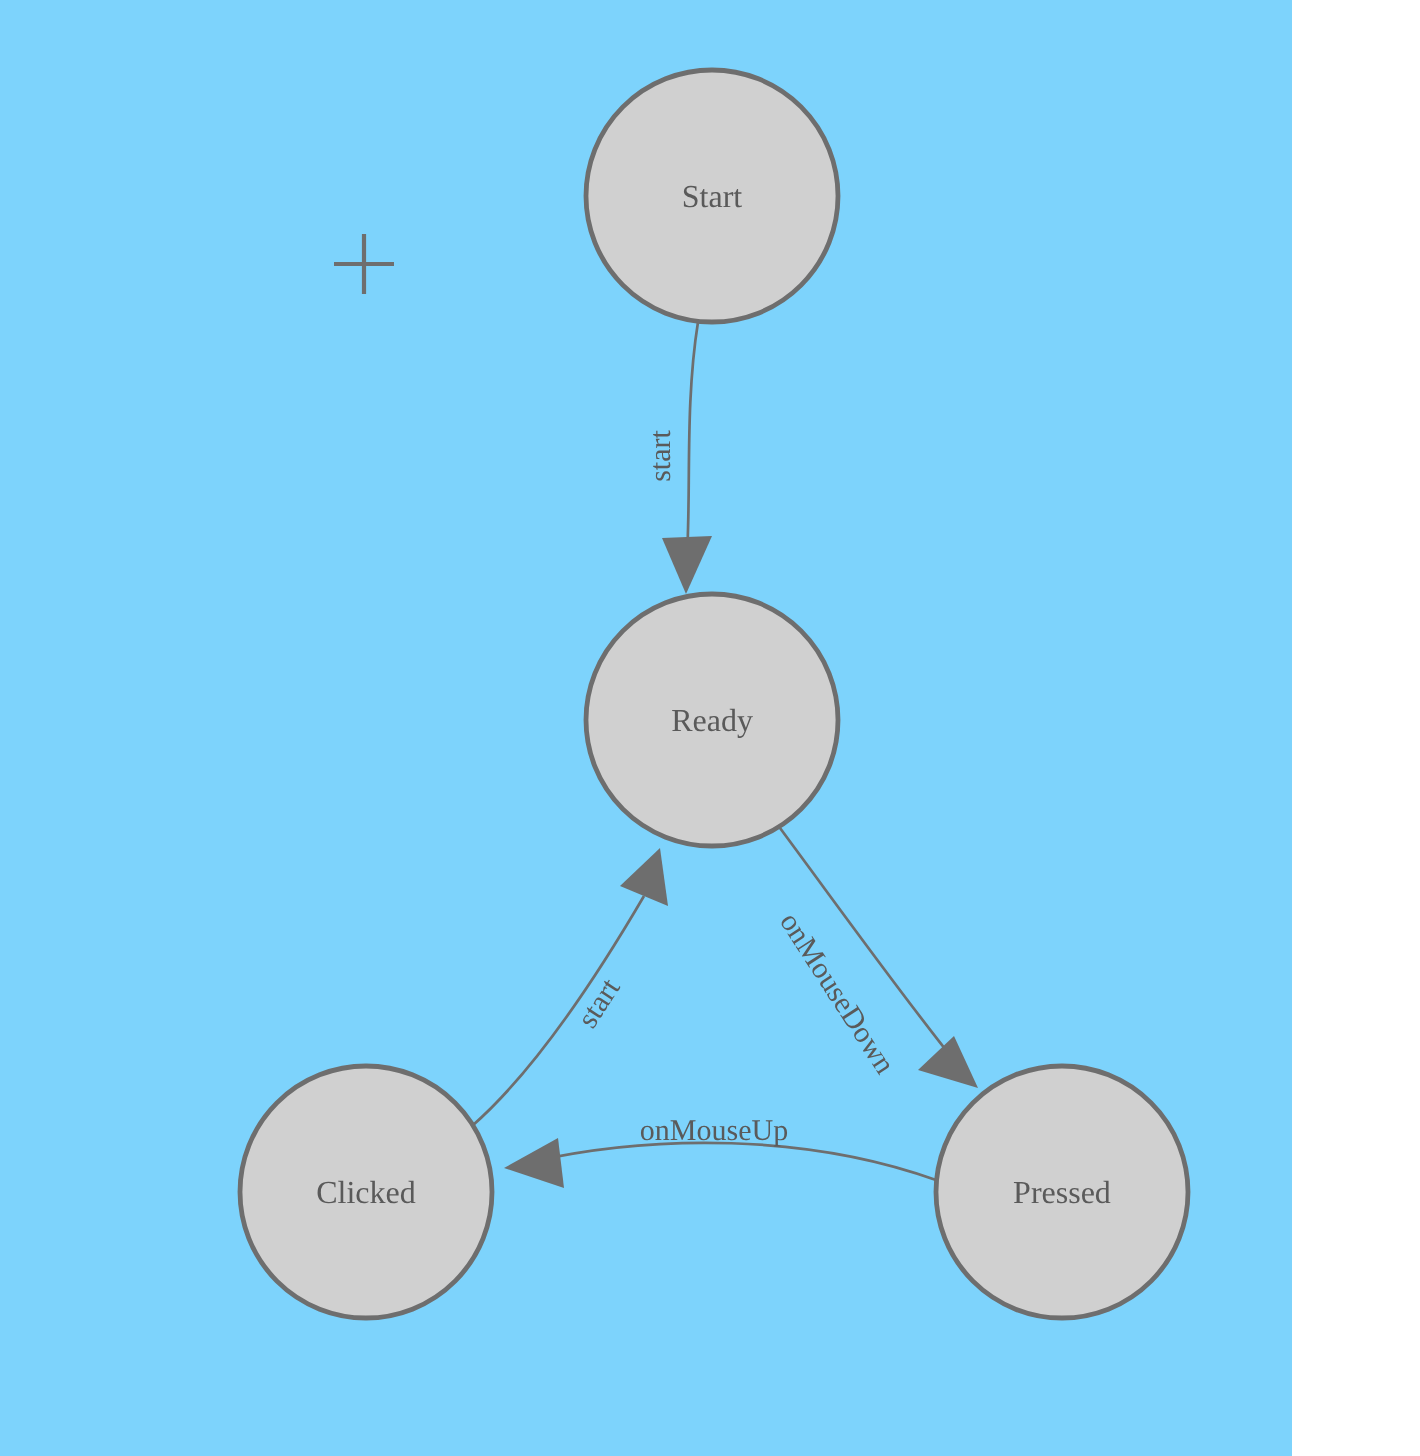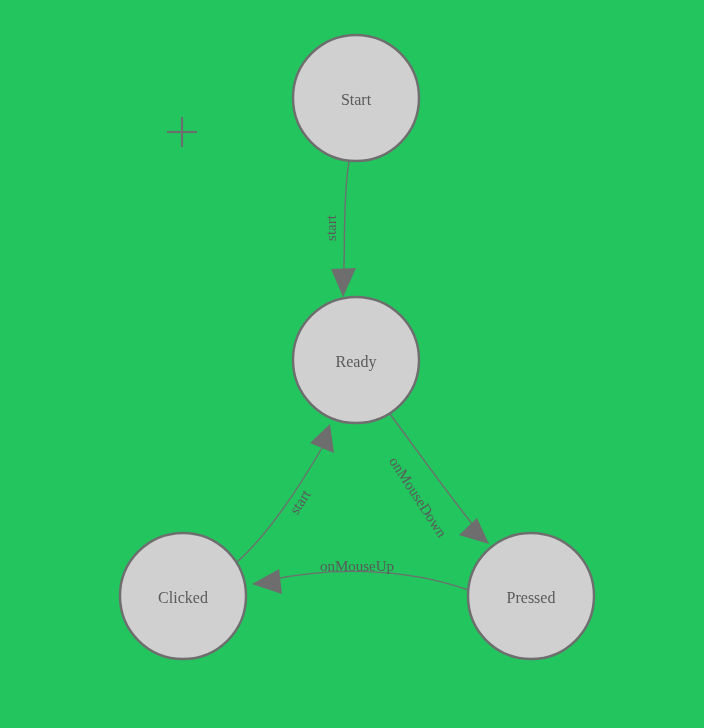--- a/index.html
+++ b/index.html
@@ -6,23 +6,23 @@
   html, body {
     margin: 0;
     padding: 0;
     background: #ffffff;
   }
   body {
     font-family: "Liberation Serif", "DejaVu Serif", serif;
   }
   #canvas {
     position: relative;
-    width: 704px;
+    width: 646px;
     height: 728px;
-    background: #22c55e;
+    background: #7dd3fc;
     overflow: hidden;
   }
   #graph-svg {
     position: absolute;
     top: 0;
     left: 0;
     width: 710px;
     height: 728px;
     display: block;
   }

